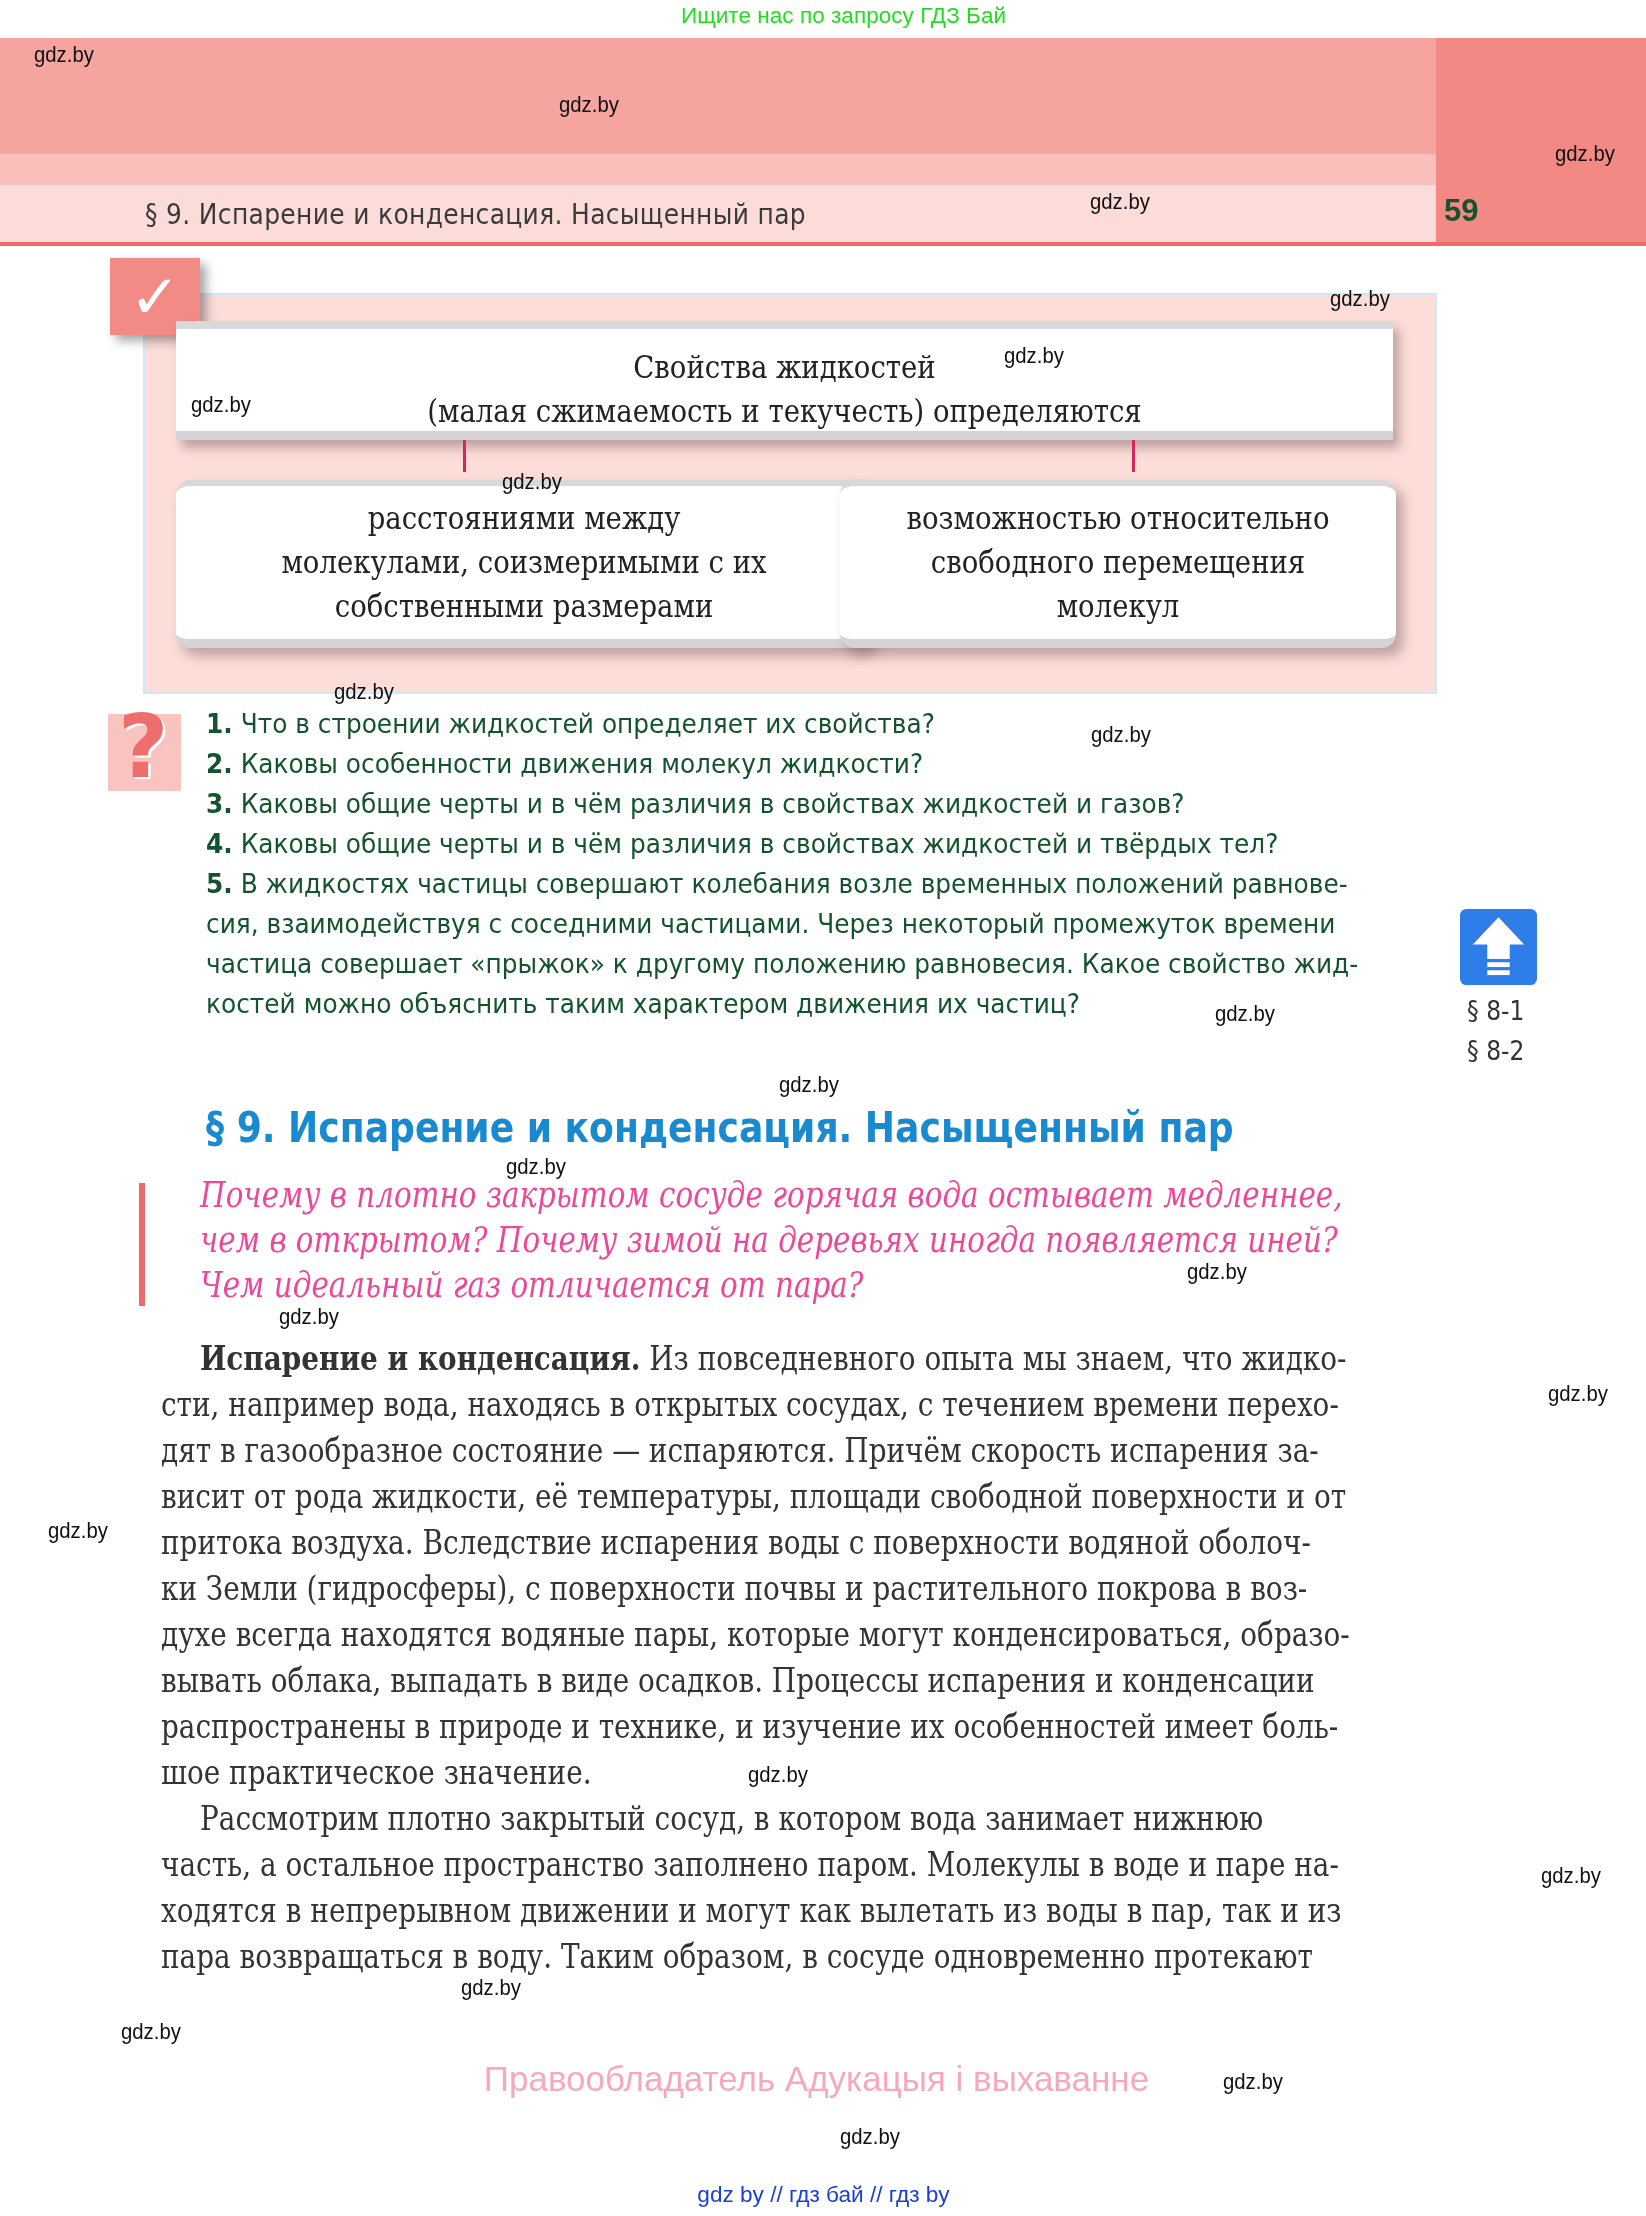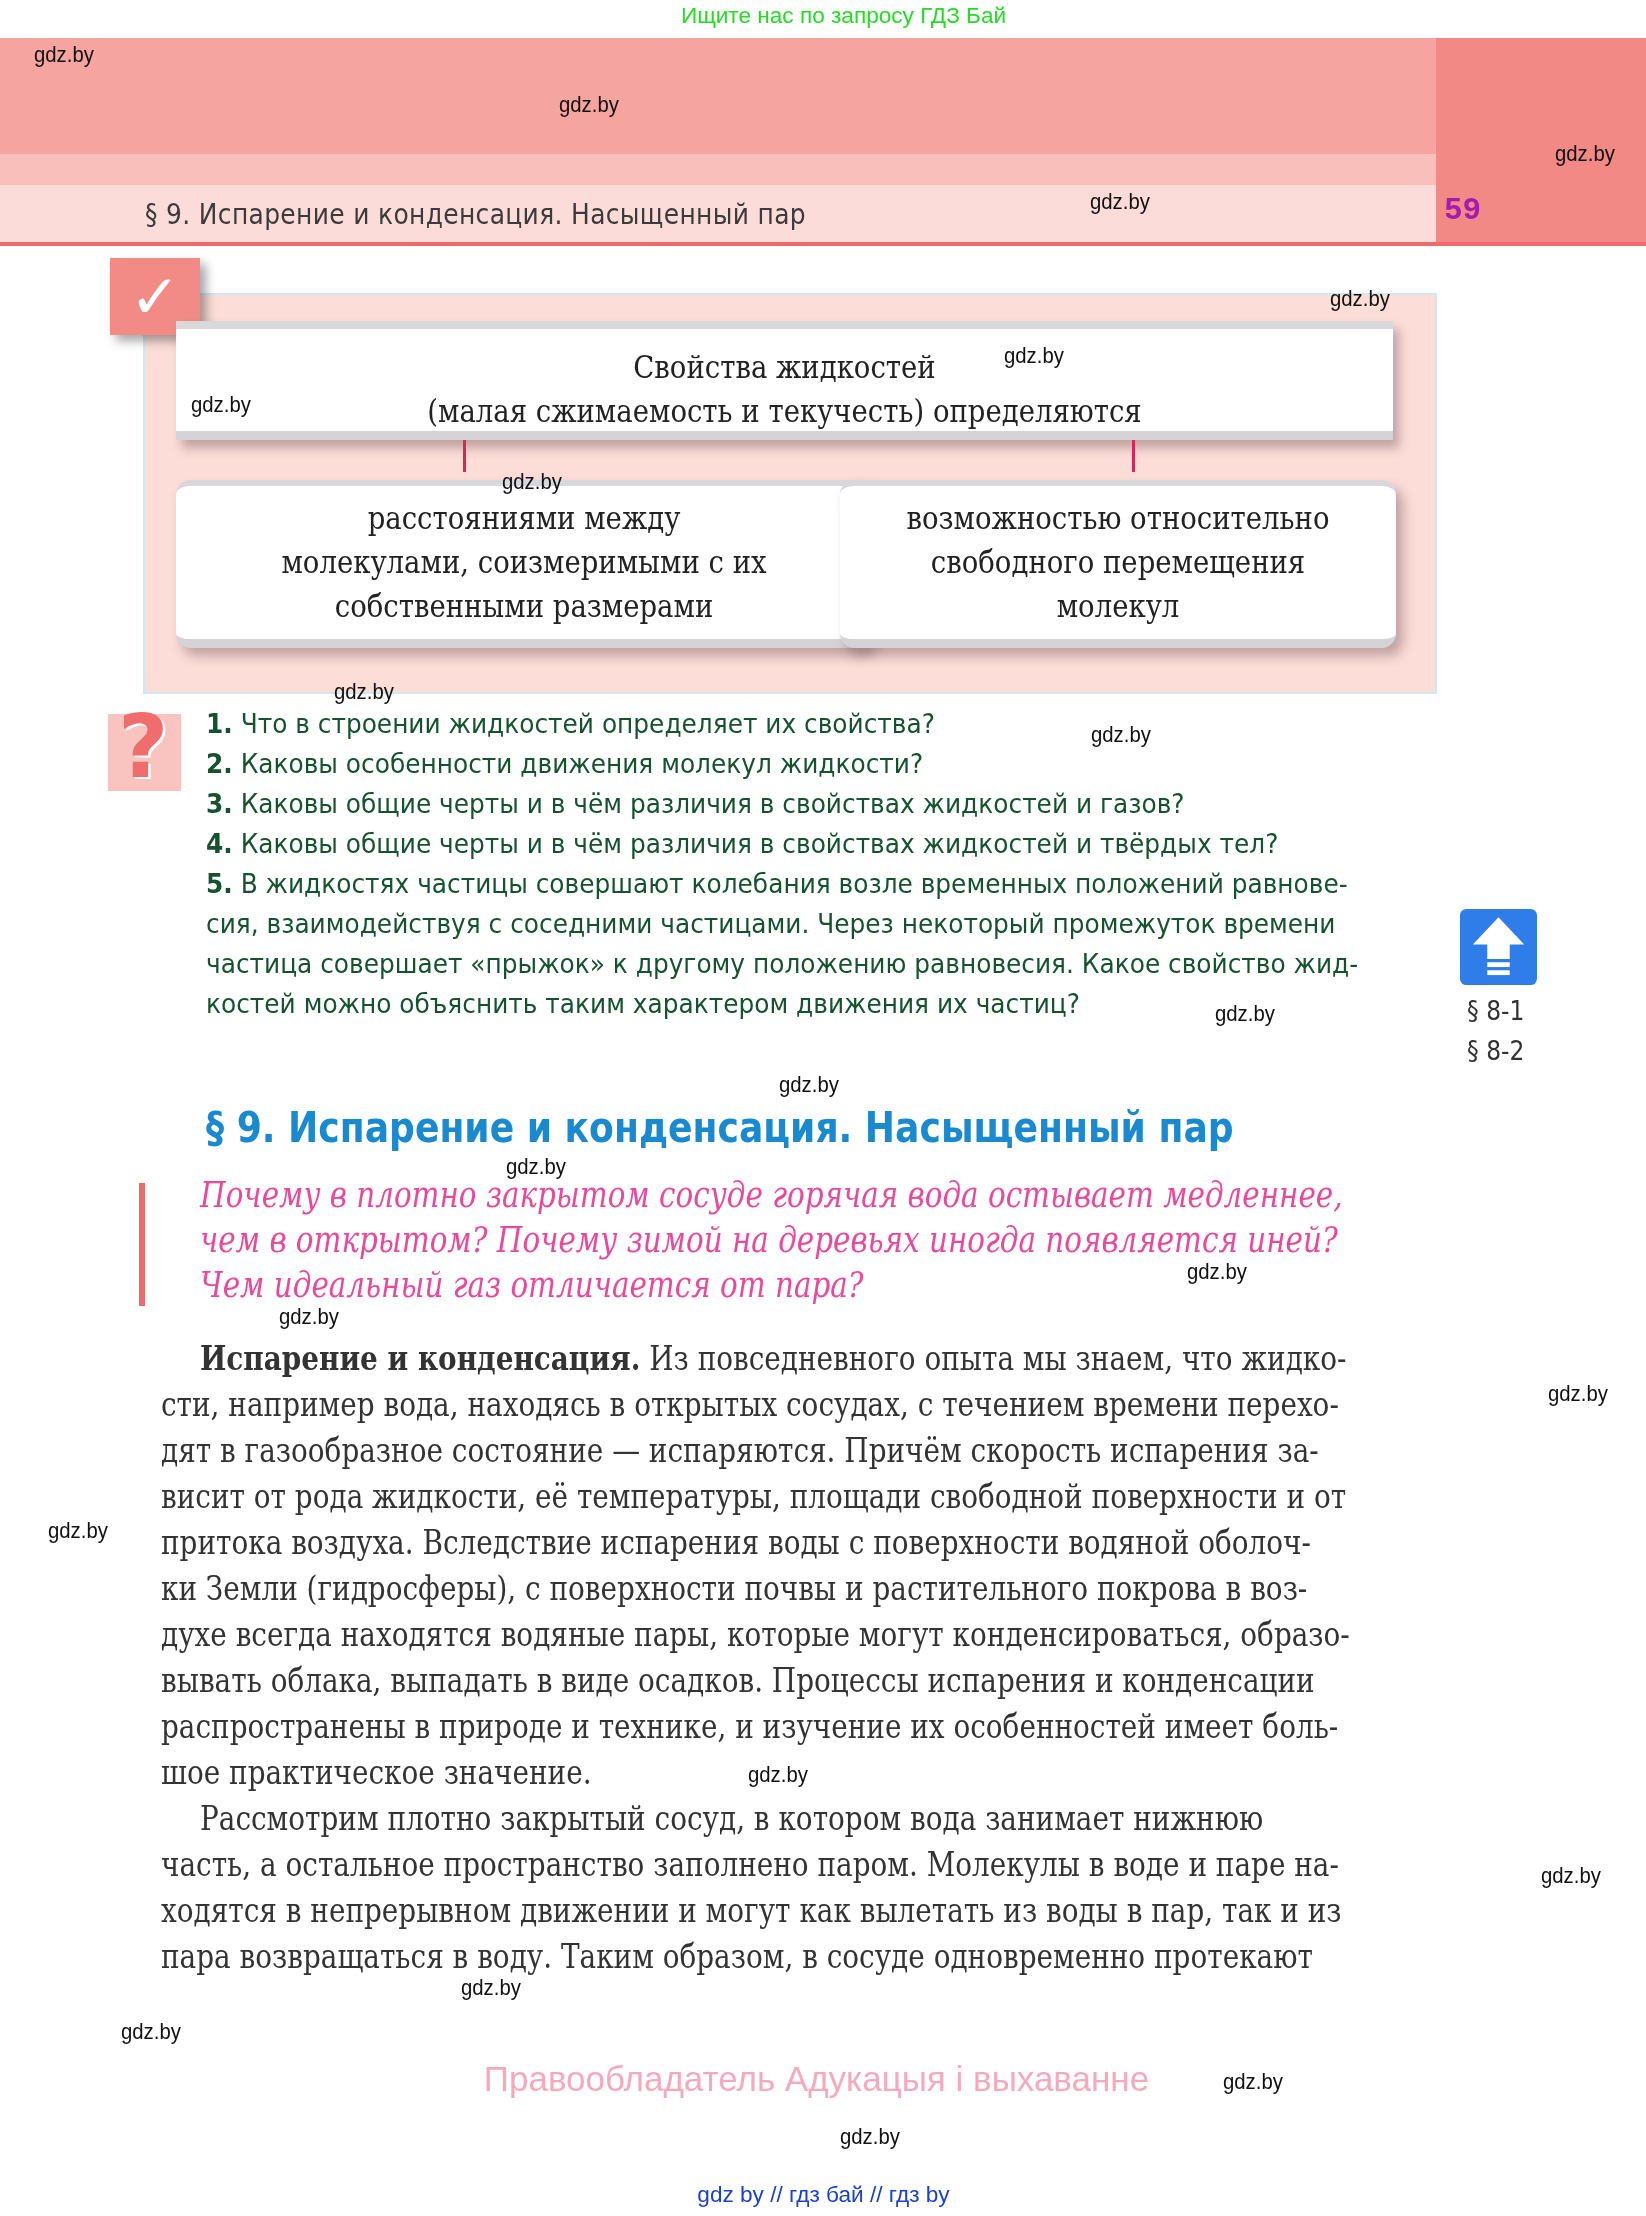--- a/index.html
+++ b/index.html
@@ -5,21 +5,21 @@
   html, body { margin:0; padding:0; }
   body { width:1647px; height:2216px; position:relative; background:#ffffff; overflow:hidden; font-family:"Liberation Sans", sans-serif; }
   .abs { position:absolute; }
   .top-ad { left:0; width:1647px; top:3.2px; text-align:center; color:#22dd22; font-size:22.6px; font-family:"Liberation Sans", sans-serif;padding-left:20px; }
   .hdr-main { left:0; top:38px; width:1436px; height:116px; background:#f6a49f; }
   .hdr-mid { left:0; top:154px; width:1436px; height:31px; background:#f9c0bb; }
   .hdr-title-band { left:0; top:185px; width:1436px; height:58px; background:#fcdcd8; }
   .hdr-right { left:1436px; top:38px; width:210px; height:205px; background:#f28985; }
   .hdr-line { left:0; top:242px; width:1647px; height:4px; background:#ee6b6b; }
   .running-title { left:145px; top:197px; font-family:"DejaVu Sans", sans-serif; font-size:29px; color:#3b3b3b; letter-spacing:0.4px; transform:scaleX(0.86); transform-origin:left top; white-space:nowrap; }
-  .page-num { left:1444px; top:193px; font-family:Liberation Mono, monospace; font-weight:bold; font-size:31px; color:#a21caf; }
+  .page-num { left:1444px; top:193px; font-family:Liberation Sans, sans-serif; font-weight:bold; font-size:31px; color:#14532d; }
   .wm { color:#111; font-family:"Liberation Sans", sans-serif; font-size:22.6px; transform:scaleX(0.9); transform-origin:left top; white-space:nowrap; }
 
   .diagram { left:143px; top:293px; width:1294px; height:401px; background:#fcddd8; border:2.4px solid #cfe9f4; box-sizing:border-box; }
   .check-box { left:110px; top:258px; width:90px; height:77px; background:#f28a86; box-shadow:6.4px 6.4px 9.7px rgba(0,0,0,0.35); display:flex; align-items:center; justify-content:center; color:#fff; font-size:61px; font-family:"DejaVu Serif", serif; }
   .top-node { left:176px; top:321px; width:1217px; height:119px; background:#fff; border-top:8px solid #d9d9dc; border-bottom:9.7px solid #d6d3d6; box-shadow:6.4px 8px 9.7px rgba(120,90,95,0.45); box-sizing:border-box; text-align:center; font-family:"DejaVu Serif", serif; font-size:32px; line-height:44px; color:#222; padding-top:16px; }
   .top-node span { display:block; transform:scaleX(0.86); }
   .conn { width:3.2px; height:32px; background:#d7265a; top:440px; }
   .child { top:480px; height:168px; background:#fff; border-radius:14.5px; border-top:6.4px solid #d8d8db; border-bottom:9.7px solid #d6d3d6; box-shadow:6.4px 8px 11.3px rgba(120,90,95,0.45); box-sizing:border-box; text-align:center; font-family:"DejaVu Serif", serif; font-size:32px; line-height:44px; color:#222; padding-top:9.7px; }
   .child span { display:block; transform:scaleX(0.86); }
 

